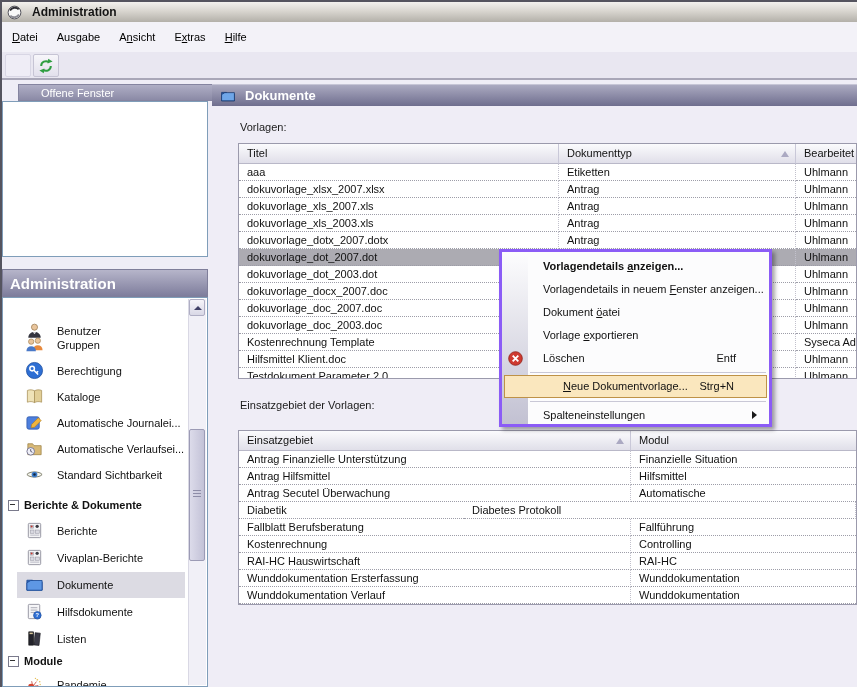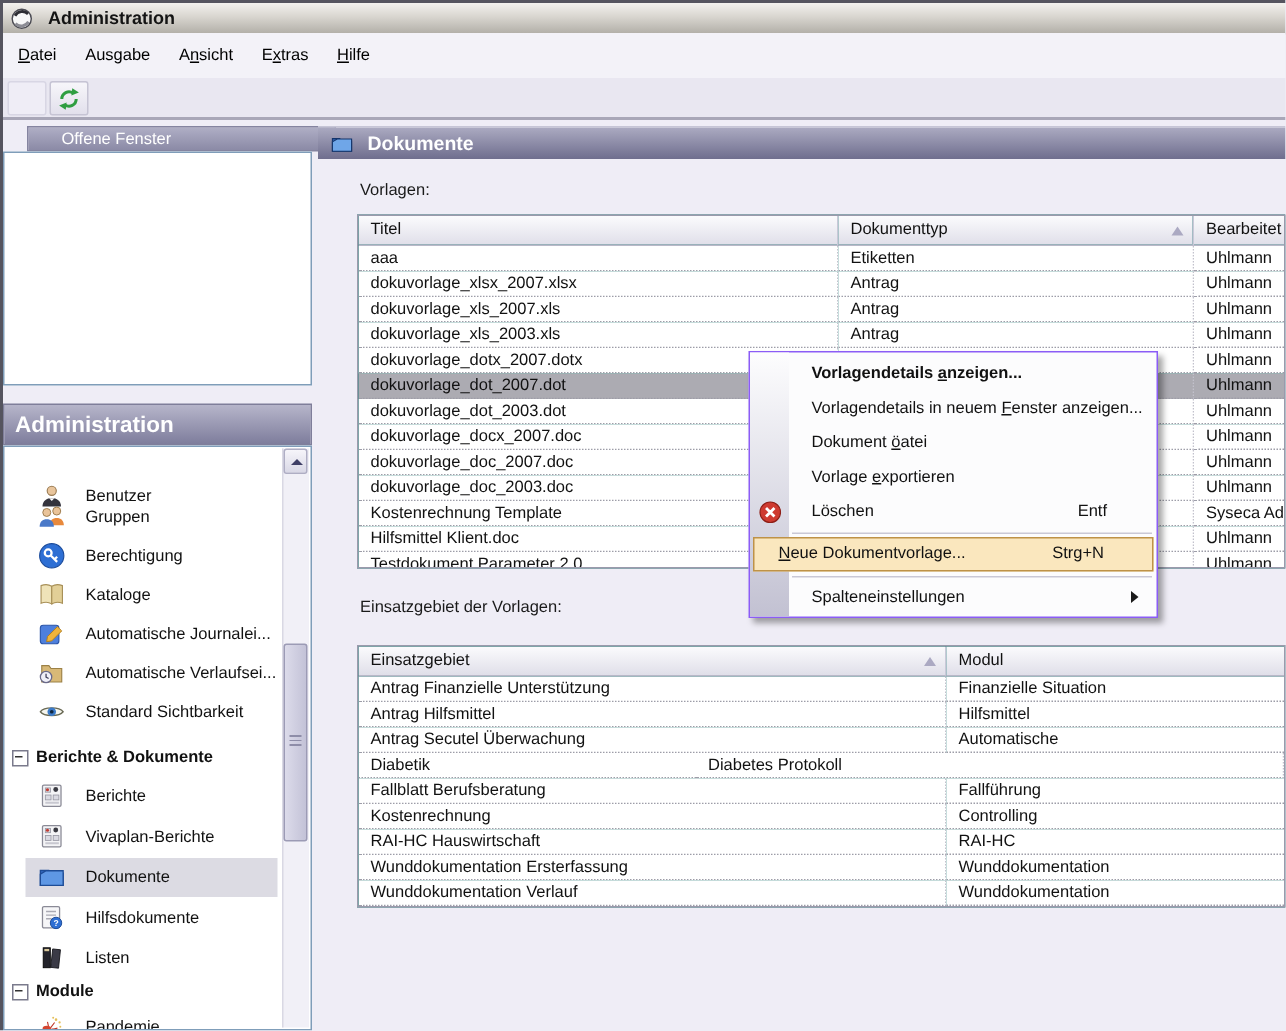--- a/index.html
+++ b/index.html
@@ -77,28 +77,28 @@
     white-space:nowrap;overflow:hidden;}
   .grid-row{display:flex;height:17px;}
   .grid-row.sel .gc{background:#ACABB2;}
   .gc{border-right:1px dotted #C2C1CC;border-bottom:1px dotted #9D9DA8;line-height:16px;padding-left:8px;
     box-sizing:border-box;white-space:nowrap;overflow:hidden;background:#fff;}
   .w320{width:320px;} .w237{width:237px;} .w392{width:392px;} .wrest{flex:1;border-right:none;}
   .sort-up{position:absolute;right:6px;top:7px;width:0;height:0;
     border-left:4px solid transparent;border-right:4px solid transparent;border-bottom:6px solid #ABA9C2;}
 
   
-  .ctx{left:499px;top:234px;width:273px;height:178px;background:#FCFCFD;border:1px solid #8b5cf6;
+  .ctx{left:499px;top:249px;width:273px;height:178px;background:#FCFCFD;border:3px solid #8b5cf6;
     box-sizing:border-box;box-shadow:3px 3px 4px rgba(0,0,0,0.35);z-index:20;}
   .ctx-strip{position:absolute;left:0;top:0;bottom:0;width:26px;background:linear-gradient(180deg,#FDFDFE,#C2C1D2);}
   .ctx-item{position:absolute;left:1px;right:1px;height:23px;line-height:23px;padding-left:40px;box-sizing:border-box;
     white-space:nowrap;}
   .ctx-item.bold{font-weight:bold;}
   .ctx-item.hl{left:2px;right:2px;height:23px;line-height:21px;border:1px solid #BE9247;background:#FAE7BE;
-    padding-left:16px;}
+    padding-left:58px;}
   .ctx-sep{position:absolute;left:28px;right:3px;height:1px;background:#C9C8D6;}
   .shortcut{position:absolute;right:32px;}
   .sub-arrow{position:absolute;right:11px;top:7px;width:0;height:0;
     border-top:4px solid transparent;border-bottom:4px solid transparent;border-left:5px solid #1A1A1A;}
   .del-ico{position:absolute;left:6px;top:99px;width:15px;height:15px;}
 </style>
 </head>
 <body>
 
 <div class="abs frame-top"></div>

